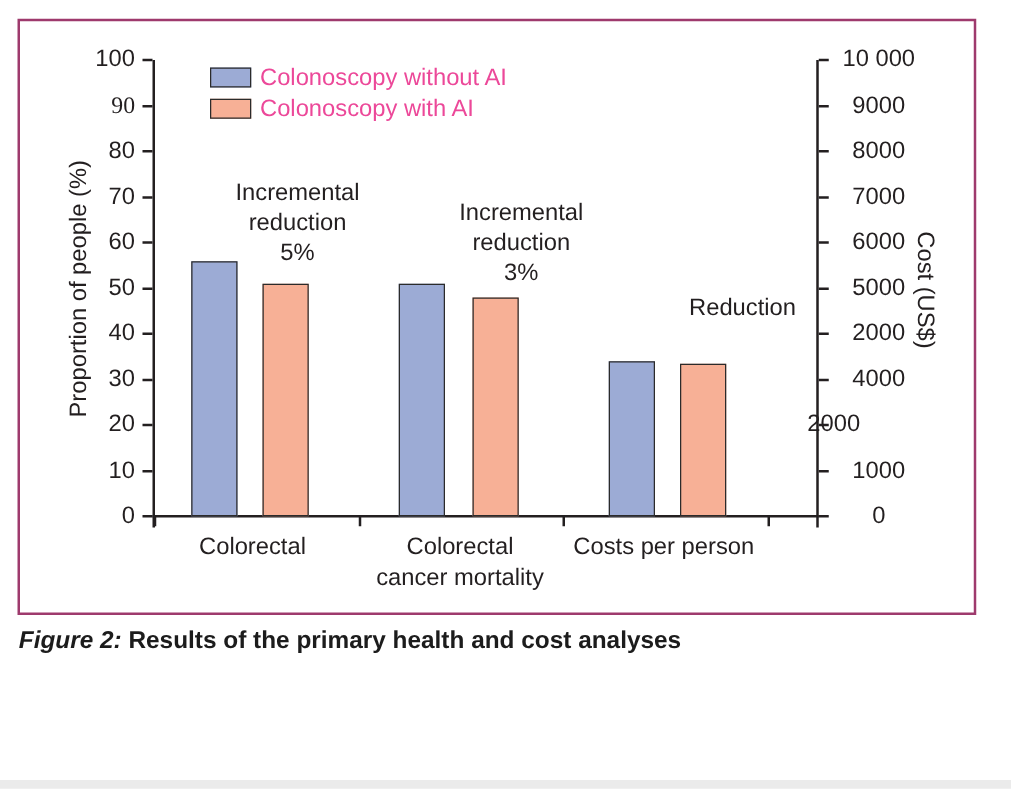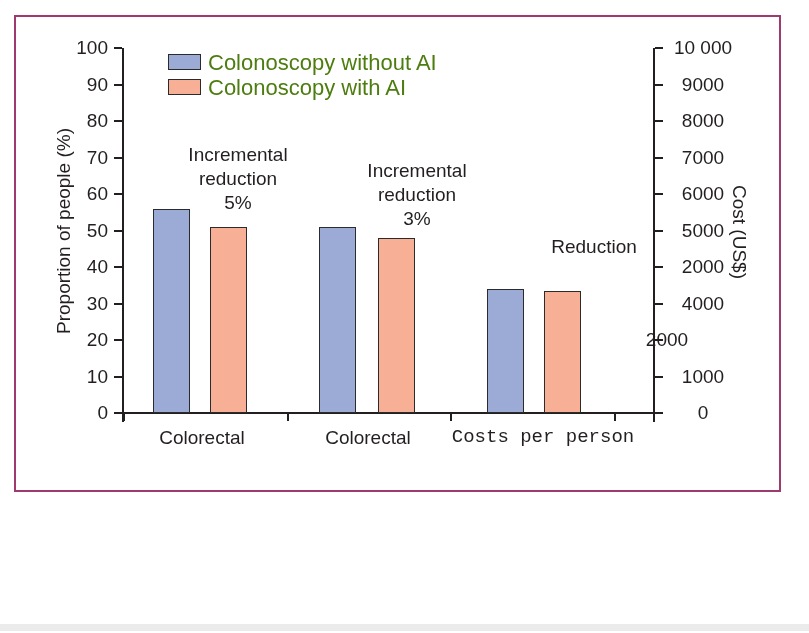--- a/index.html
+++ b/index.html
@@ -17,21 +17,21 @@
   .cat-label div{line-height:25px;}
   .annotation div{line-height:24px;}
   .axis-title{position:absolute;width:0;height:0;}
   .axis-title span{position:absolute;display:block;white-space:nowrap;font-size:19px;color:#231f20;}
   .axis-title.left span{transform:translate(-50%,-50%) rotate(-90deg);}
   .axis-title.right span{transform:translate(-50%,-50%) rotate(90deg);}
   #legend{position:absolute;left:152px;top:36px;}
   .legend-row{position:absolute;left:0;white-space:nowrap;}
   .legend-swatch{position:absolute;left:0;top:1px;width:33px;height:16px;
                  box-sizing:border-box;border:1.5px solid #2b2b2b;}
-  .legend-label{position:absolute;left:40px;top:0;font-size:22px;line-height:19px;color:#4d7c0f;}
+  .legend-label{position:absolute;left:40px;top:0;font-size:19px;line-height:19px;color:#ec4899;}
   #caption{position:absolute;left:15px;top:500px;width:690px;color:#1c1c1c;}
   #caption-title{font-size:19.5px;line-height:24px;font-weight:bold;}
   #caption-title .fig-label{font-style:italic;}
   #caption-body{margin-top:5px;font-size:19.5px;line-height:29px;font-weight:normal;}
   #bottom-strip{position:absolute;left:0;top:624px;width:809px;height:7px;background:#ebebeb;}
 </style>
 </head>
 <body>
 
 <div id="page">
@@ -52,21 +52,21 @@
         <div class="tick-label left" style="left: 46px; top: 240px; width: 46px;">40</div>
         <div class="tick" style="left: 98px; top: 212.5px; width: 8px; height: 2px;"></div>
         <div class="tick-label left" style="left: 46px; top: 203.5px; width: 46px;">50</div>
         <div class="tick" style="left: 98px; top: 176px; width: 8px; height: 2px;"></div>
         <div class="tick-label left" style="left: 46px; top: 167px; width: 46px;">60</div>
         <div class="tick" style="left: 98px; top: 139.5px; width: 8px; height: 2px;"></div>
         <div class="tick-label left" style="left: 46px; top: 130.5px; width: 46px;">70</div>
         <div class="tick" style="left: 98px; top: 103px; width: 8px; height: 2px;"></div>
         <div class="tick-label left" style="left: 46px; top: 94px; width: 46px;">80</div>
         <div class="tick" style="left: 98px; top: 66.5px; width: 8px; height: 2px;"></div>
-        <div class="tick-label left" style="left: 46px; top: 57.5px; width: 46px;">90</div>
+        <div class="tick-label left" style="left: 46px; top: 57.5px; width: 46px; font-family: Liberation Serif, serif;">90</div>
         <div class="tick" style="left: 98px; top: 30px; width: 8px; height: 2px;"></div>
         <div class="tick-label left" style="left: 46px; top: 21px; width: 46px;">100</div>
         <div class="tick" style="left: 639px; top: 395px; width: 8px; height: 2px;"></div>
         <div class="tick-label right" style="left: 652px; top: 386px; width: 70px;">0</div>
         <div class="tick" style="left: 639px; top: 358.5px; width: 8px; height: 2px;"></div>
         <div class="tick-label right" style="left: 652px; top: 349.5px; width: 70px;">1000</div>
         <div class="tick" style="left: 639px; top: 322px; width: 8px; height: 2px;"></div>
         <div class="tick-label right" style="left: 616px; top: 313px; width: 70px;">2000</div>
         <div class="tick" style="left: 639px; top: 285.5px; width: 8px; height: 2px;"></div>
         <div class="tick-label right" style="left: 652px; top: 276.5px; width: 70px;">4000</div>
@@ -95,29 +95,30 @@
         </div>
         <div class="annotation" style="left: 127px; top: 126px; width: 190px;">
           <div>Incremental</div>
           <div>reduction</div>
           <div>5%</div>
         </div>
         <div class="bar" style="left: 303px; top: 210px; width: 37px; height: 186px; background: rgb(156, 171, 213);"></div>
         <div class="bar" style="left: 362px; top: 221px; width: 37px; height: 175px; background: rgb(247, 176, 150);"></div>
         <div class="cat-label" style="left: 257px; top: 408px; width: 190px;">
           <div>Colorectal</div>
+          <div>cancer mortality</div>
         </div>
         <div class="annotation" style="left: 306px; top: 142px; width: 190px;">
           <div>Incremental</div>
           <div>reduction</div>
           <div>3%</div>
         </div>
         <div class="bar" style="left: 471px; top: 272px; width: 37px; height: 124px; background: rgb(156, 171, 213);"></div>
         <div class="bar" style="left: 528px; top: 274px; width: 37px; height: 122px; background: rgb(247, 176, 150);"></div>
-        <div class="cat-label" style="left: 432px; top: 408px; width: 190px; font-family: Liberation Mono, monospace;">
+        <div class="cat-label" style="left: 420px; top: 408px; width: 190px;">
           <div>Costs per person</div>
         </div>
         <div class="annotation" style="left: 483px; top: 218px; width: 190px;">
           <div>Reduction</div>
         </div>
       </div>
 
     <div id="legend">
       <div class="legend-row" style="top:0;">
         <span class="legend-swatch" style="background: rgb(156, 171, 213);"></span>
@@ -131,16 +132,19 @@
 
     <div class="axis-title left" style="left:48px;top:214px;">
       <span>Proportion of people (%)</span>
     </div>
     <div class="axis-title right" style="left:723px;top:215px;">
       <span>Cost (US$)</span>
     </div>
   </div>
 
   <div id="caption">
+    <div id="caption-title">
+      <span class="fig-label">Figure 2:</span><span> Results of the primary health and cost analyses</span>
+    </div>
   </div>
 
   <div id="bottom-strip"></div>
 </div>
 
 </body></html>

